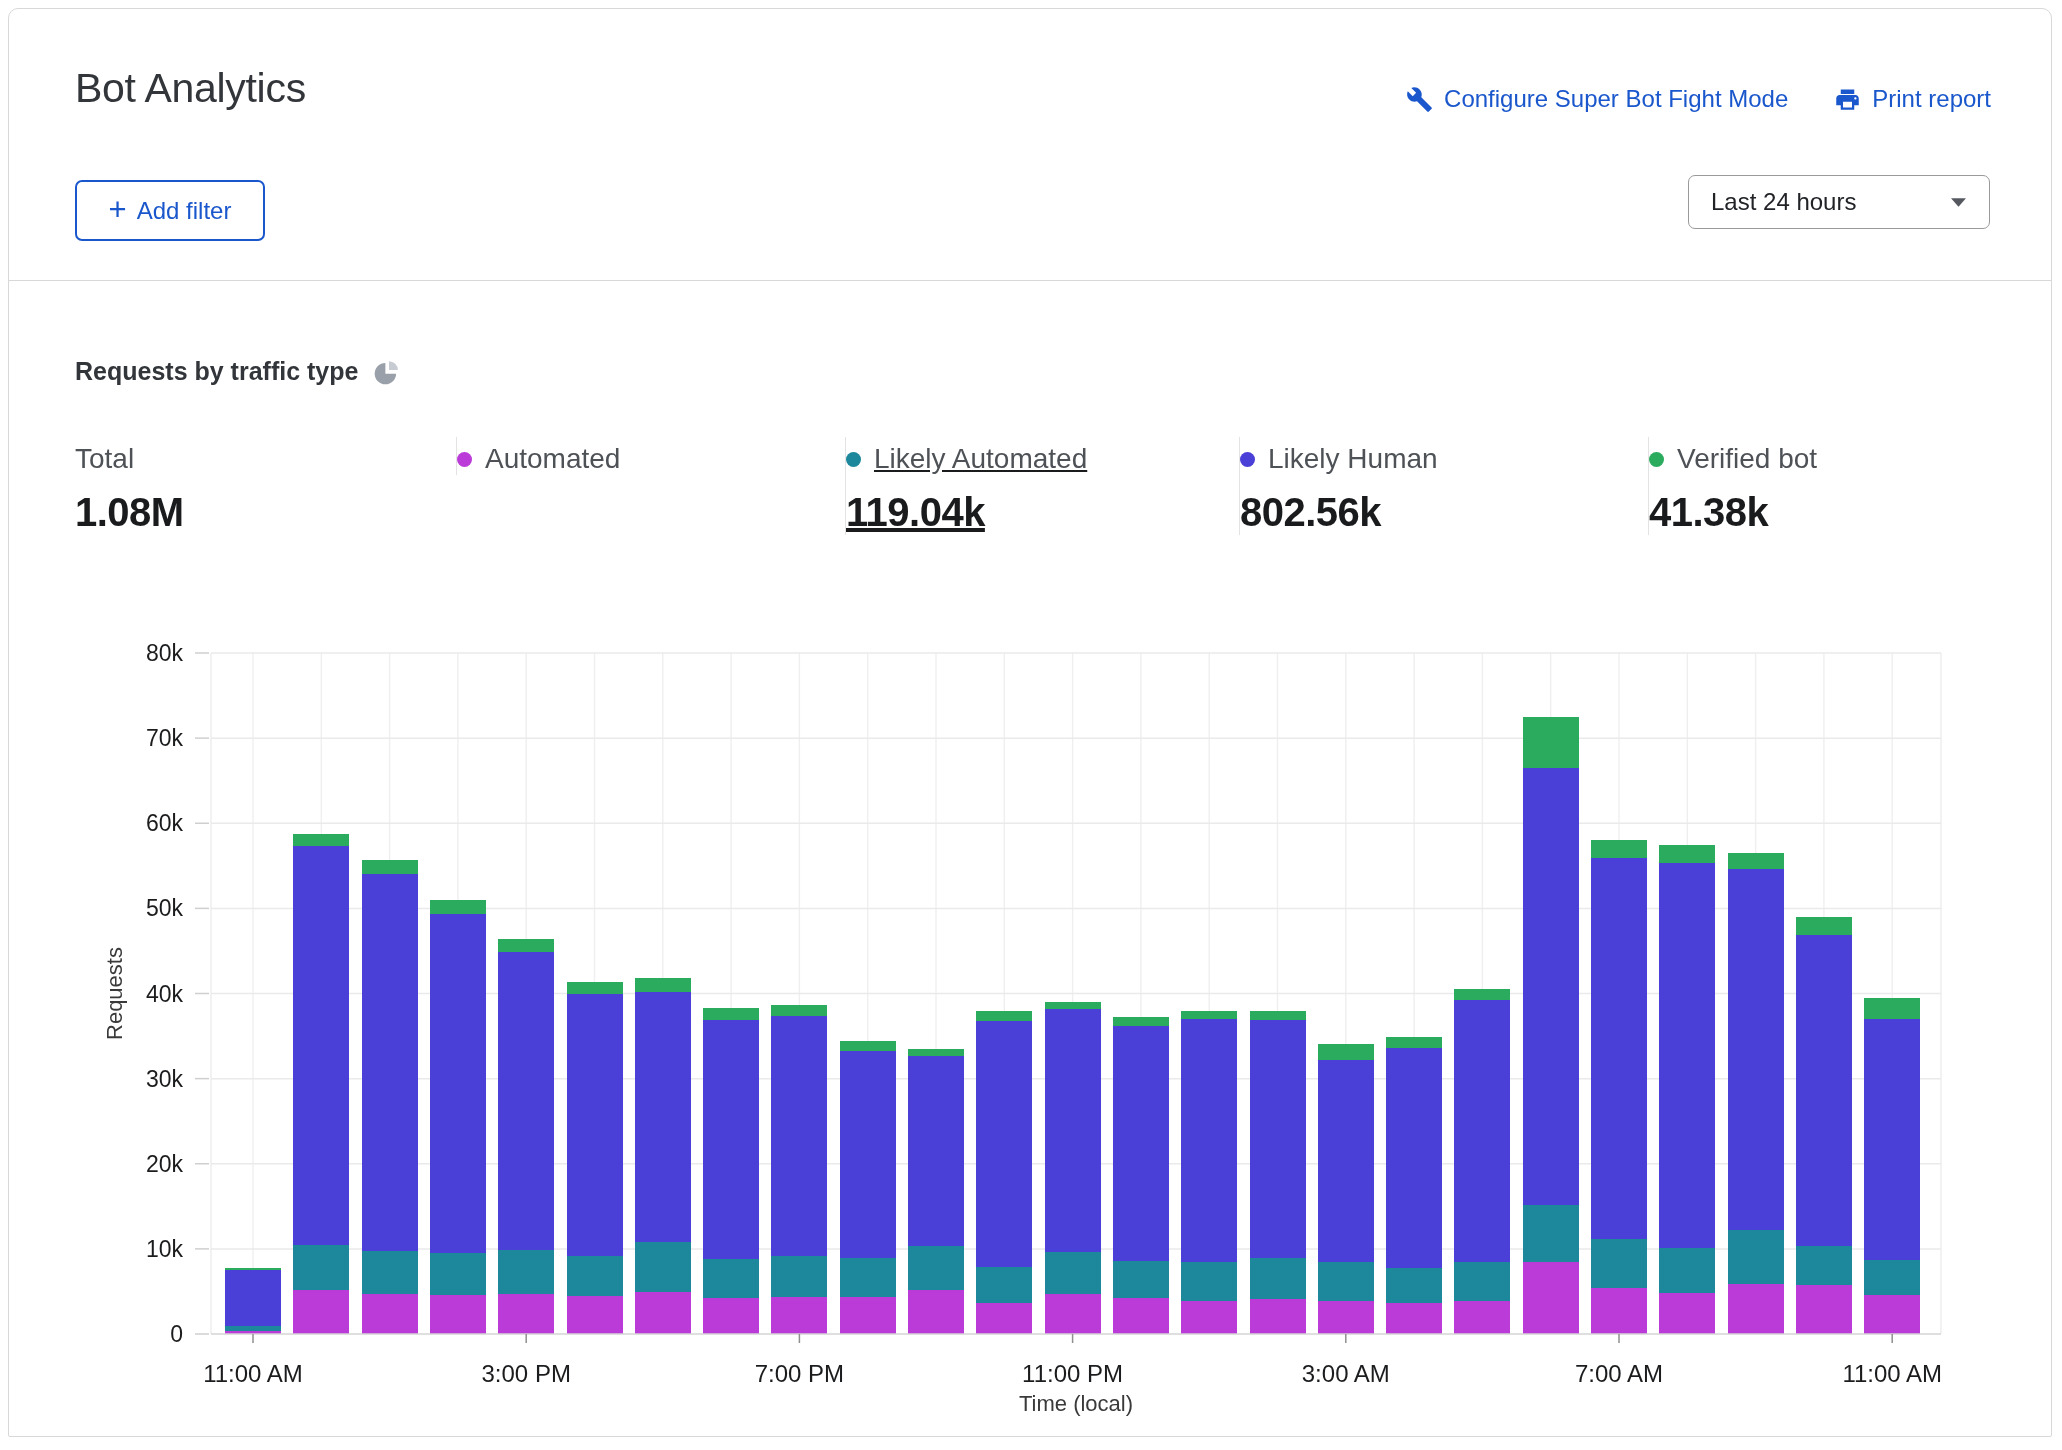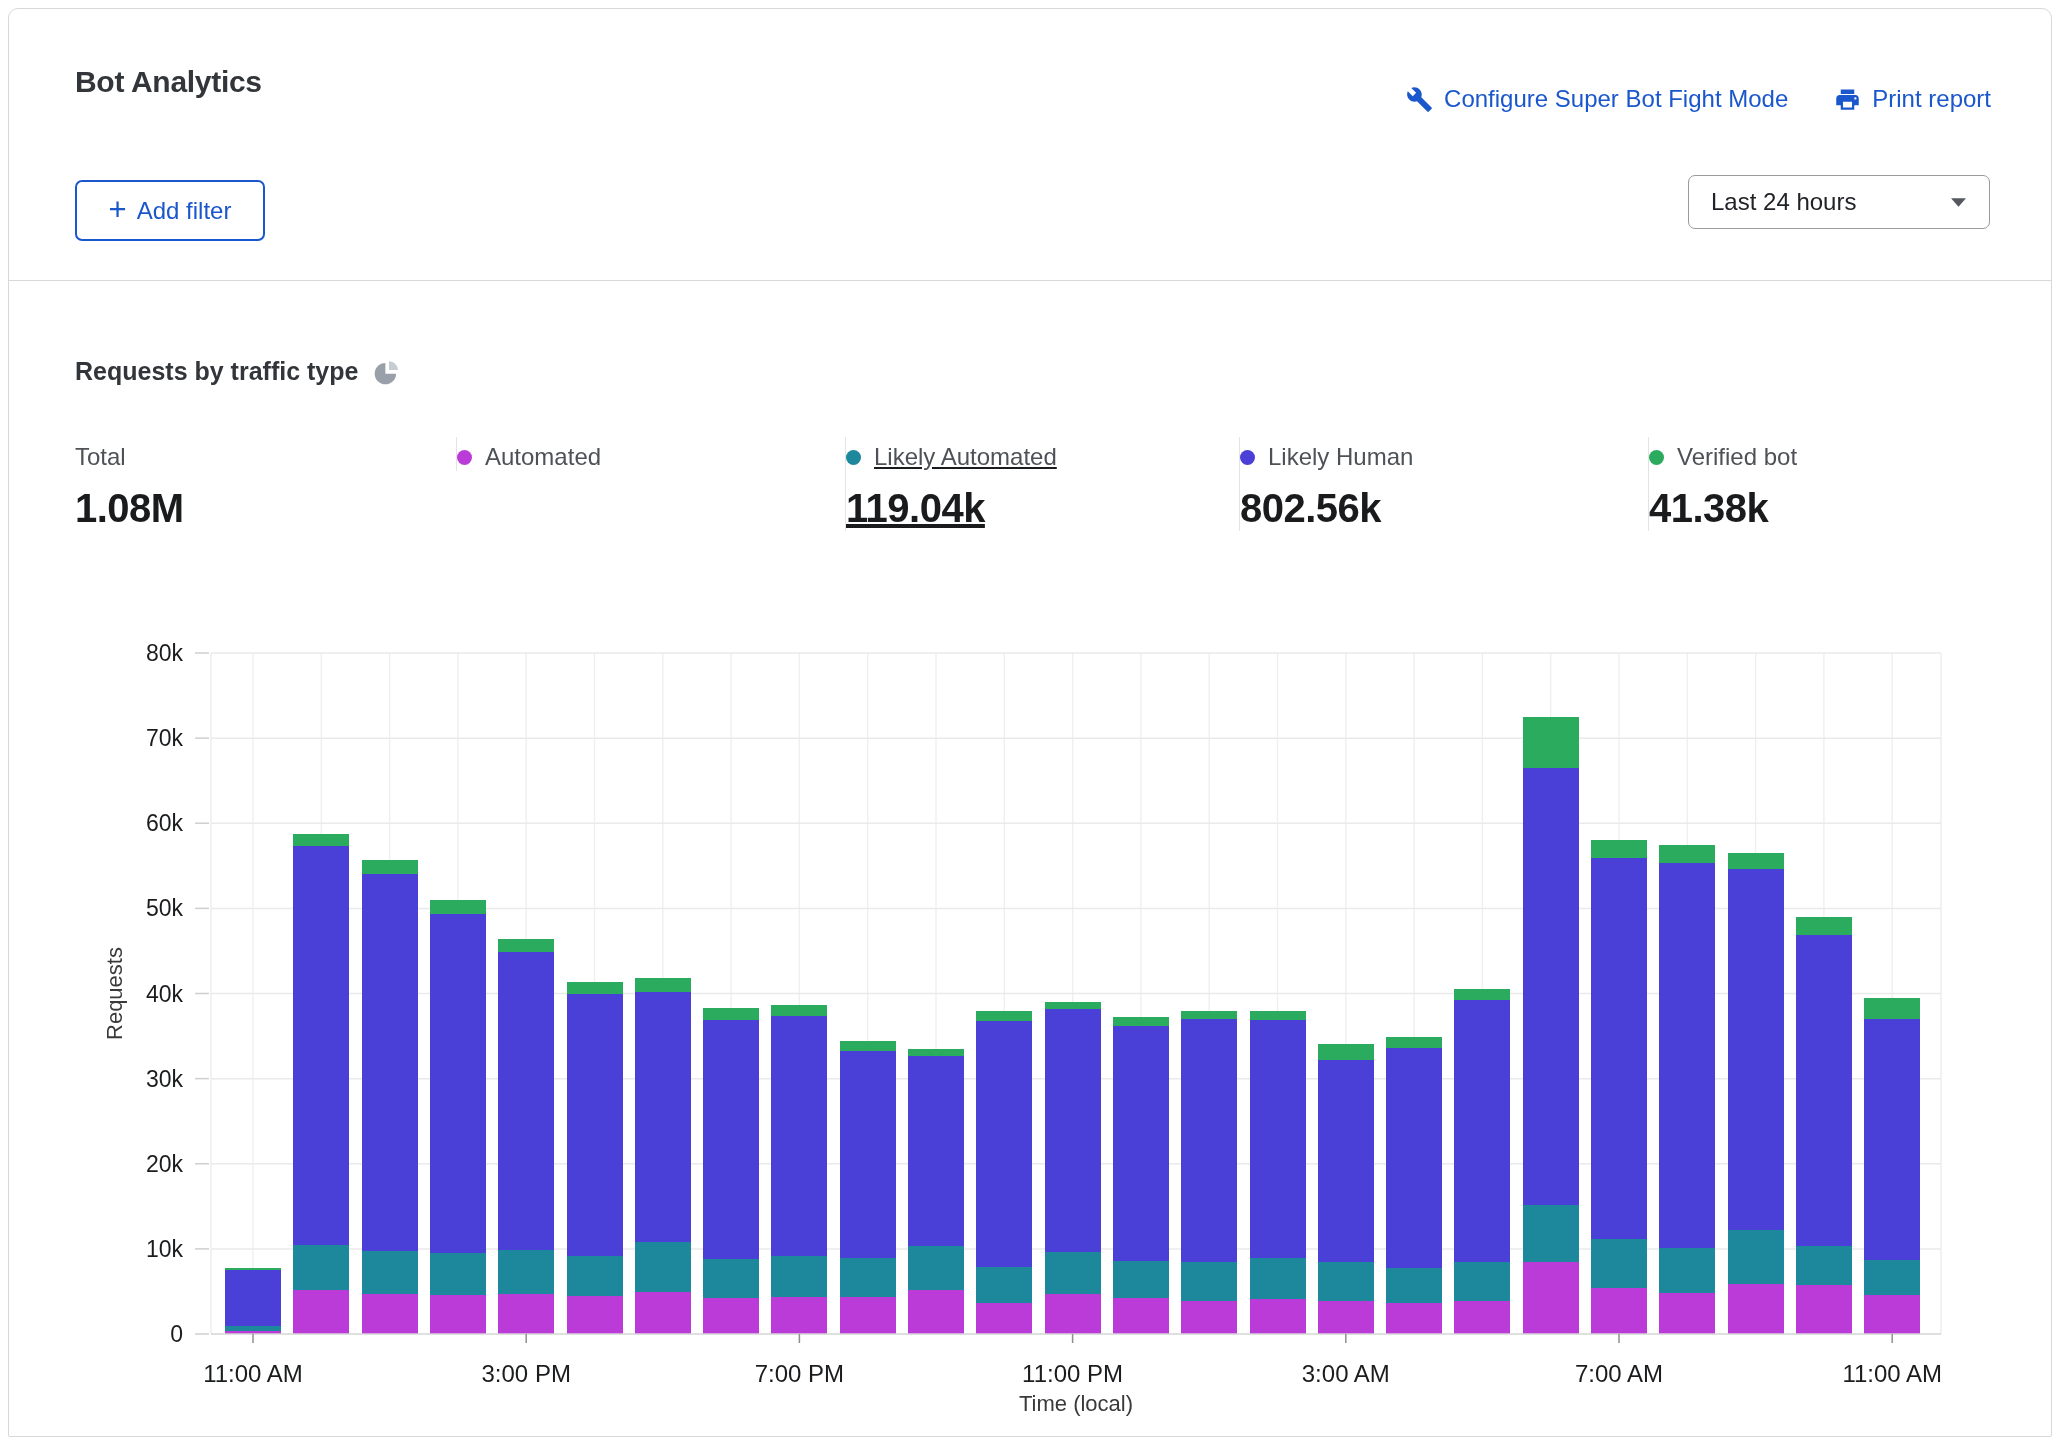--- a/index.html
+++ b/index.html
@@ -9,21 +9,21 @@
     width:2062px; height:1450px; position:relative;
     font-family:"Liberation Sans","DejaVu Sans",sans-serif;
     color:#1a1b1d; overflow:hidden;
   }
   .card{
     position:absolute; left:8px; top:8px; width:2044px; height:1429px;
     background:#fff; border:1px solid #d8d8d8; border-radius:10px 10px 2px 2px;
   }
   .page-title{
     position:absolute; left:66px; top:56px;
-    font-size:30px; font-weight:700; color:#323539; letter-spacing:-.3px;
+    font-size:41px; font-weight:400; color:#323539; letter-spacing:-.3px;
   }
   .header-links{
     position:absolute; right:60px; top:76px;
     display:flex; align-items:center; gap:46px;
   }
   .blue-link{
     display:flex; align-items:center; gap:11px;
     color:var(--link); font-size:24px; cursor:pointer; text-decoration:none;
   }
   .add-filter-btn{
@@ -51,21 +51,21 @@
   .stats-row{
     position:absolute; left:66px; top:428px; right:40px;
     display:flex; align-items:flex-start;
   }
   .stat{ padding-top:6px; }
   .stat:nth-child(1){ width:381px; }
   .stat:nth-child(2){ width:389px; }
   .stat:nth-child(3){ width:394px;text-decoration:underline; }
   .stat:nth-child(4){ width:409px; }
   .stat:nth-child(n+2){ border-left:1px solid #e3e3e3; }
-  .stat-label{ display:flex; align-items:center; gap:13px; font-size:24px; color:#4e5257; }
+  .stat-label{ display:flex; align-items:center; gap:13px; font-size:28px; color:#4e5257; }
   .dot{ width:15px; height:15px; border-radius:50%; flex:0 0 auto; }
   .stat-value{ margin-top:15px; font-size:40px; font-weight:700; color:#1a1b1d; letter-spacing:-.5px; }
   .chart-wrap{ position:absolute; left:77px; top:592px; width:1905px; height:820px; }
   svg text{ font-family:"Liberation Sans","DejaVu Sans",sans-serif; }
 </style>
 </head>
 <body>
 
 <div class="card">
 

